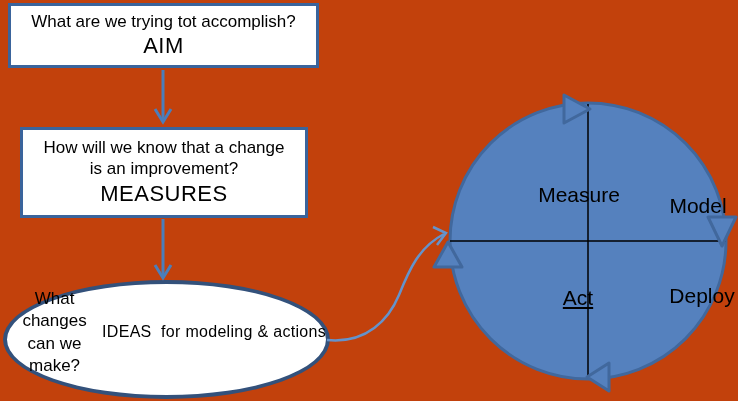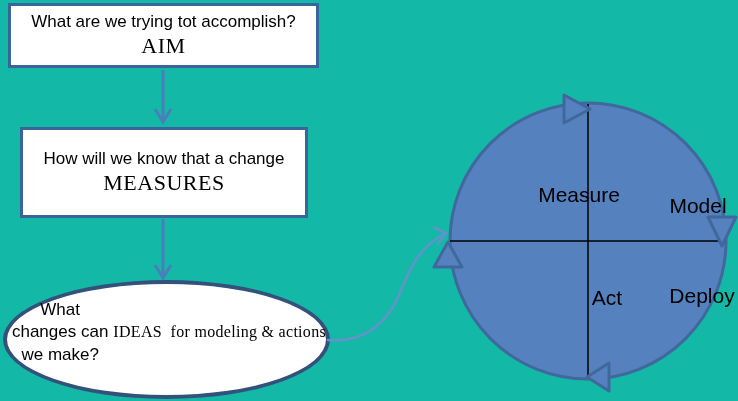--- a/index.html
+++ b/index.html
@@ -1,20 +1,20 @@
 <!DOCTYPE html>
 <html style="--box-border: #3a649c; --flow-arrow: #4a7ebb; --ellipse-border: #33517b; --circle-fill: #5581be; --circle-stroke: #41689d; --connector-arrow: #6493cc; --divider-line: #000000; --text: #000000;"><head>
 <meta charset="utf-8">
 <style>
   html, body { margin: 0; padding: 0; background: #ffffff; }
   .stage {
     position: relative;
     width: 738px;
     height: 401px;
-    background: #14b8a6;
+    background: #c2410c;
     font-family: "Liberation Sans", sans-serif;
     color: var(--text, #000);
     overflow: hidden;
   }
   .stage * { box-sizing: border-box; }
 
   
   .box {
     position: absolute;
     border: 3px solid var(--box-border, #3a649c);
@@ -23,21 +23,21 @@
     flex-direction: column;
     align-items: center;
     justify-content: center;
     text-align: center;
     line-height: 1.28;
   }
   .box-aim       { left: 8px;  top: 3px;   width: 311px; height: 65px; }
   .box-measures  { left: 20px; top: 127px; width: 288px; height: 91px; }
 
   .question { font-size: 17px; color: var(--text, #000); }
-  .shape-label-big { font-size: 22px; color: var(--text, #000); letter-spacing: 0.5px; font-family: Liberation Serif, serif; }
+  .shape-label-big { font-size: 22px; color: var(--text, #000); letter-spacing: 0.5px; }
 
   .ellipse {
     position: absolute;
     left: 3px; top: 280px;
     width: 327px; height: 119px;
     border: 4px solid var(--ellipse-border, #33517b);
     border-radius: 50%;
     background: #ffffff;
     display: flex;
     flex-direction: row;
@@ -65,35 +65,36 @@
   .quad-label {
     position: absolute;
     transform: translate(-50%, -50%);
     font-size: 21px;
     color: var(--text, #000);
     white-space: nowrap;
     margin-left: 48px;
   }
   .quad-measure { left: 531px; top: 195px; }
   .quad-model   { left: 650px; top: 206px; }
-  .quad-act     { left: 559px; top: 298px; }
+  .quad-act     { left: 530px; top: 298px; text-decoration: underline; }
   .quad-deploy  { left: 654px; top: 296px; text-align: center; }
 </style>
 </head>
 <body>
 
 <div class="stage">
 
   <div class="box box-aim">
     <div class="question">What are we trying tot accomplish?</div>
     <div class="shape-label-big">AIM</div>
   </div>
 
   <div class="box box-measures">
     <div class="question">How will we know that a change</div>
+    <div class="question">is an improvement?</div>
     <div class="shape-label-big">MEASURES</div>
   </div>
 
   <div class="ellipse">
     <div class="question">What changes can we make?</div>
     <div class="shape-label-big">IDEAS  for modeling &amp; actions</div>
   </div>
 
   <svg class="overlay" viewBox="0 0 738 401" xmlns="http://www.w3.org/2000/svg" aria-hidden="true">
 

